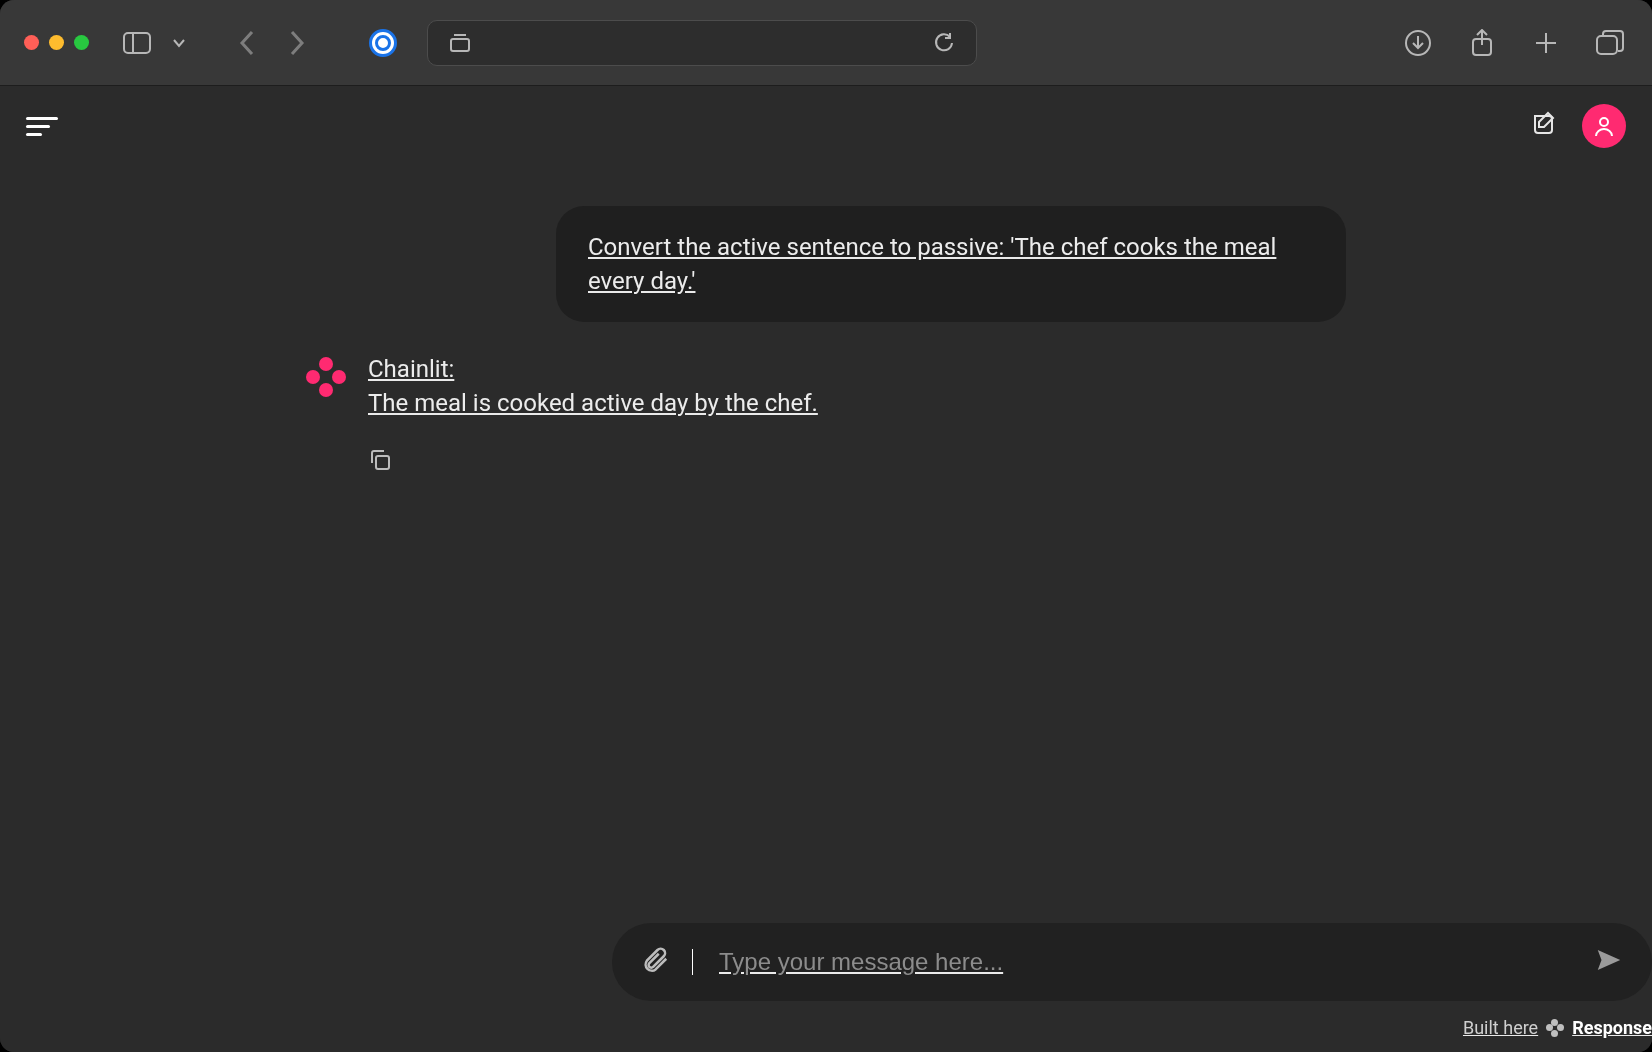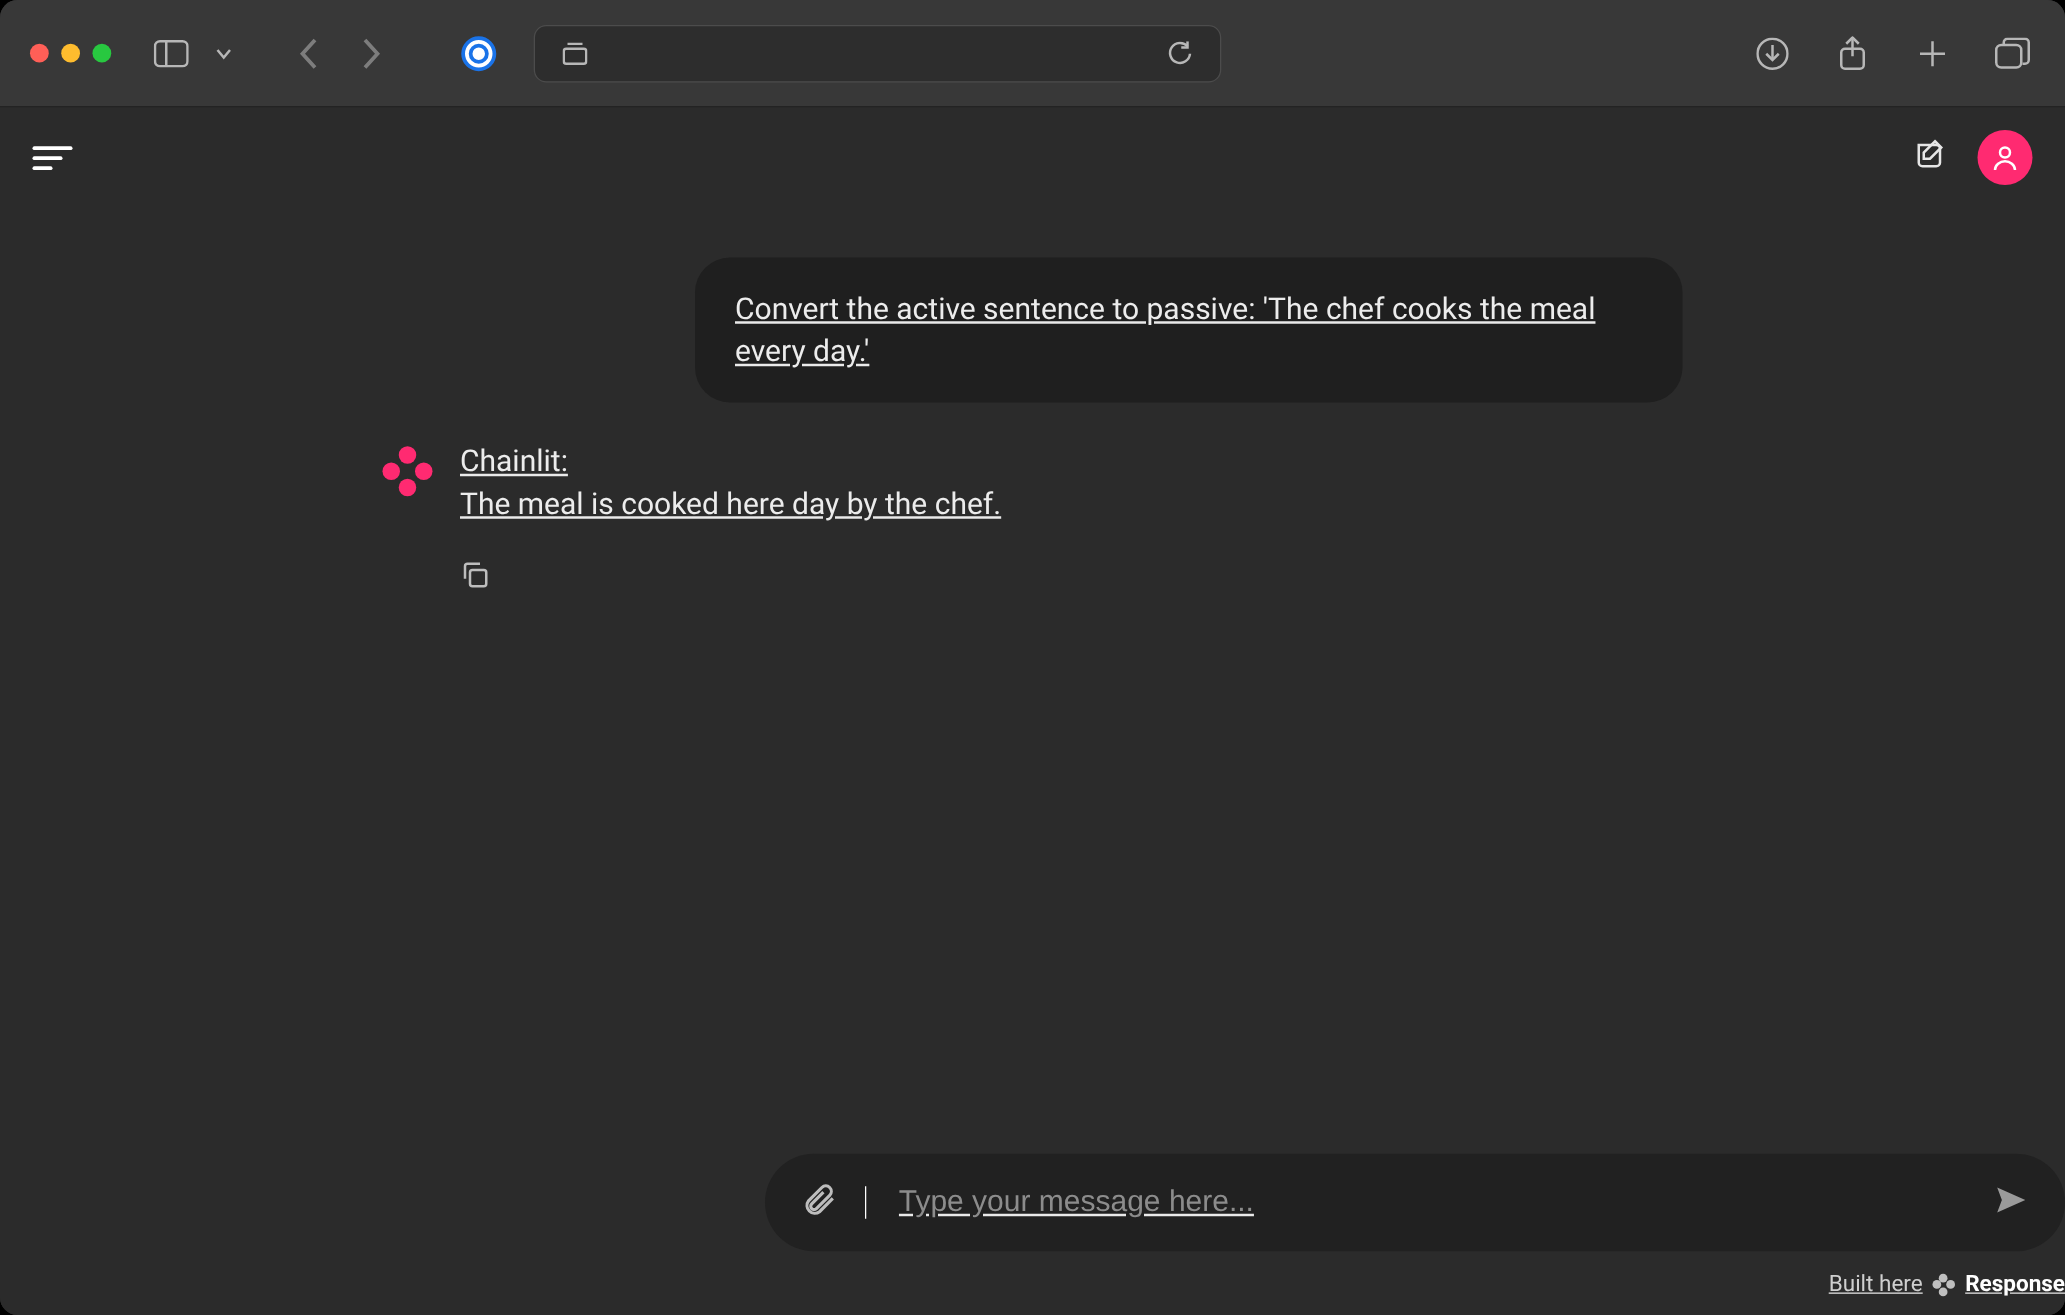--- a/index.html
+++ b/index.html
@@ -361,21 +361,21 @@
 
         <div class="assist-row">
           <div class="assist-avatar">
             <span class="node n1"></span>
               <span class="node n2"></span>
             <span class="node n3"></span>
               <span class="node n4"></span>
           </div>
           <div class="assist-text">
             <div>Chainlit:</div>
-            <div>The meal is cooked here day by the chef.</div>
+            <div>The meal is cooked active day by the chef.</div>
           </div>
         </div>
 
         <div class="copy-btn">
           <svg width="24" height="24" viewBox="0 0 24 24" fill="none" stroke="currentColor" stroke-width="2">
             <rect x="8" y="8" width="13" height="13" rx="2"></rect>
             <path d="M4 15V5a2 2 0 0 1 2-2h10"></path>
           </svg>
         </div>
       </div>

